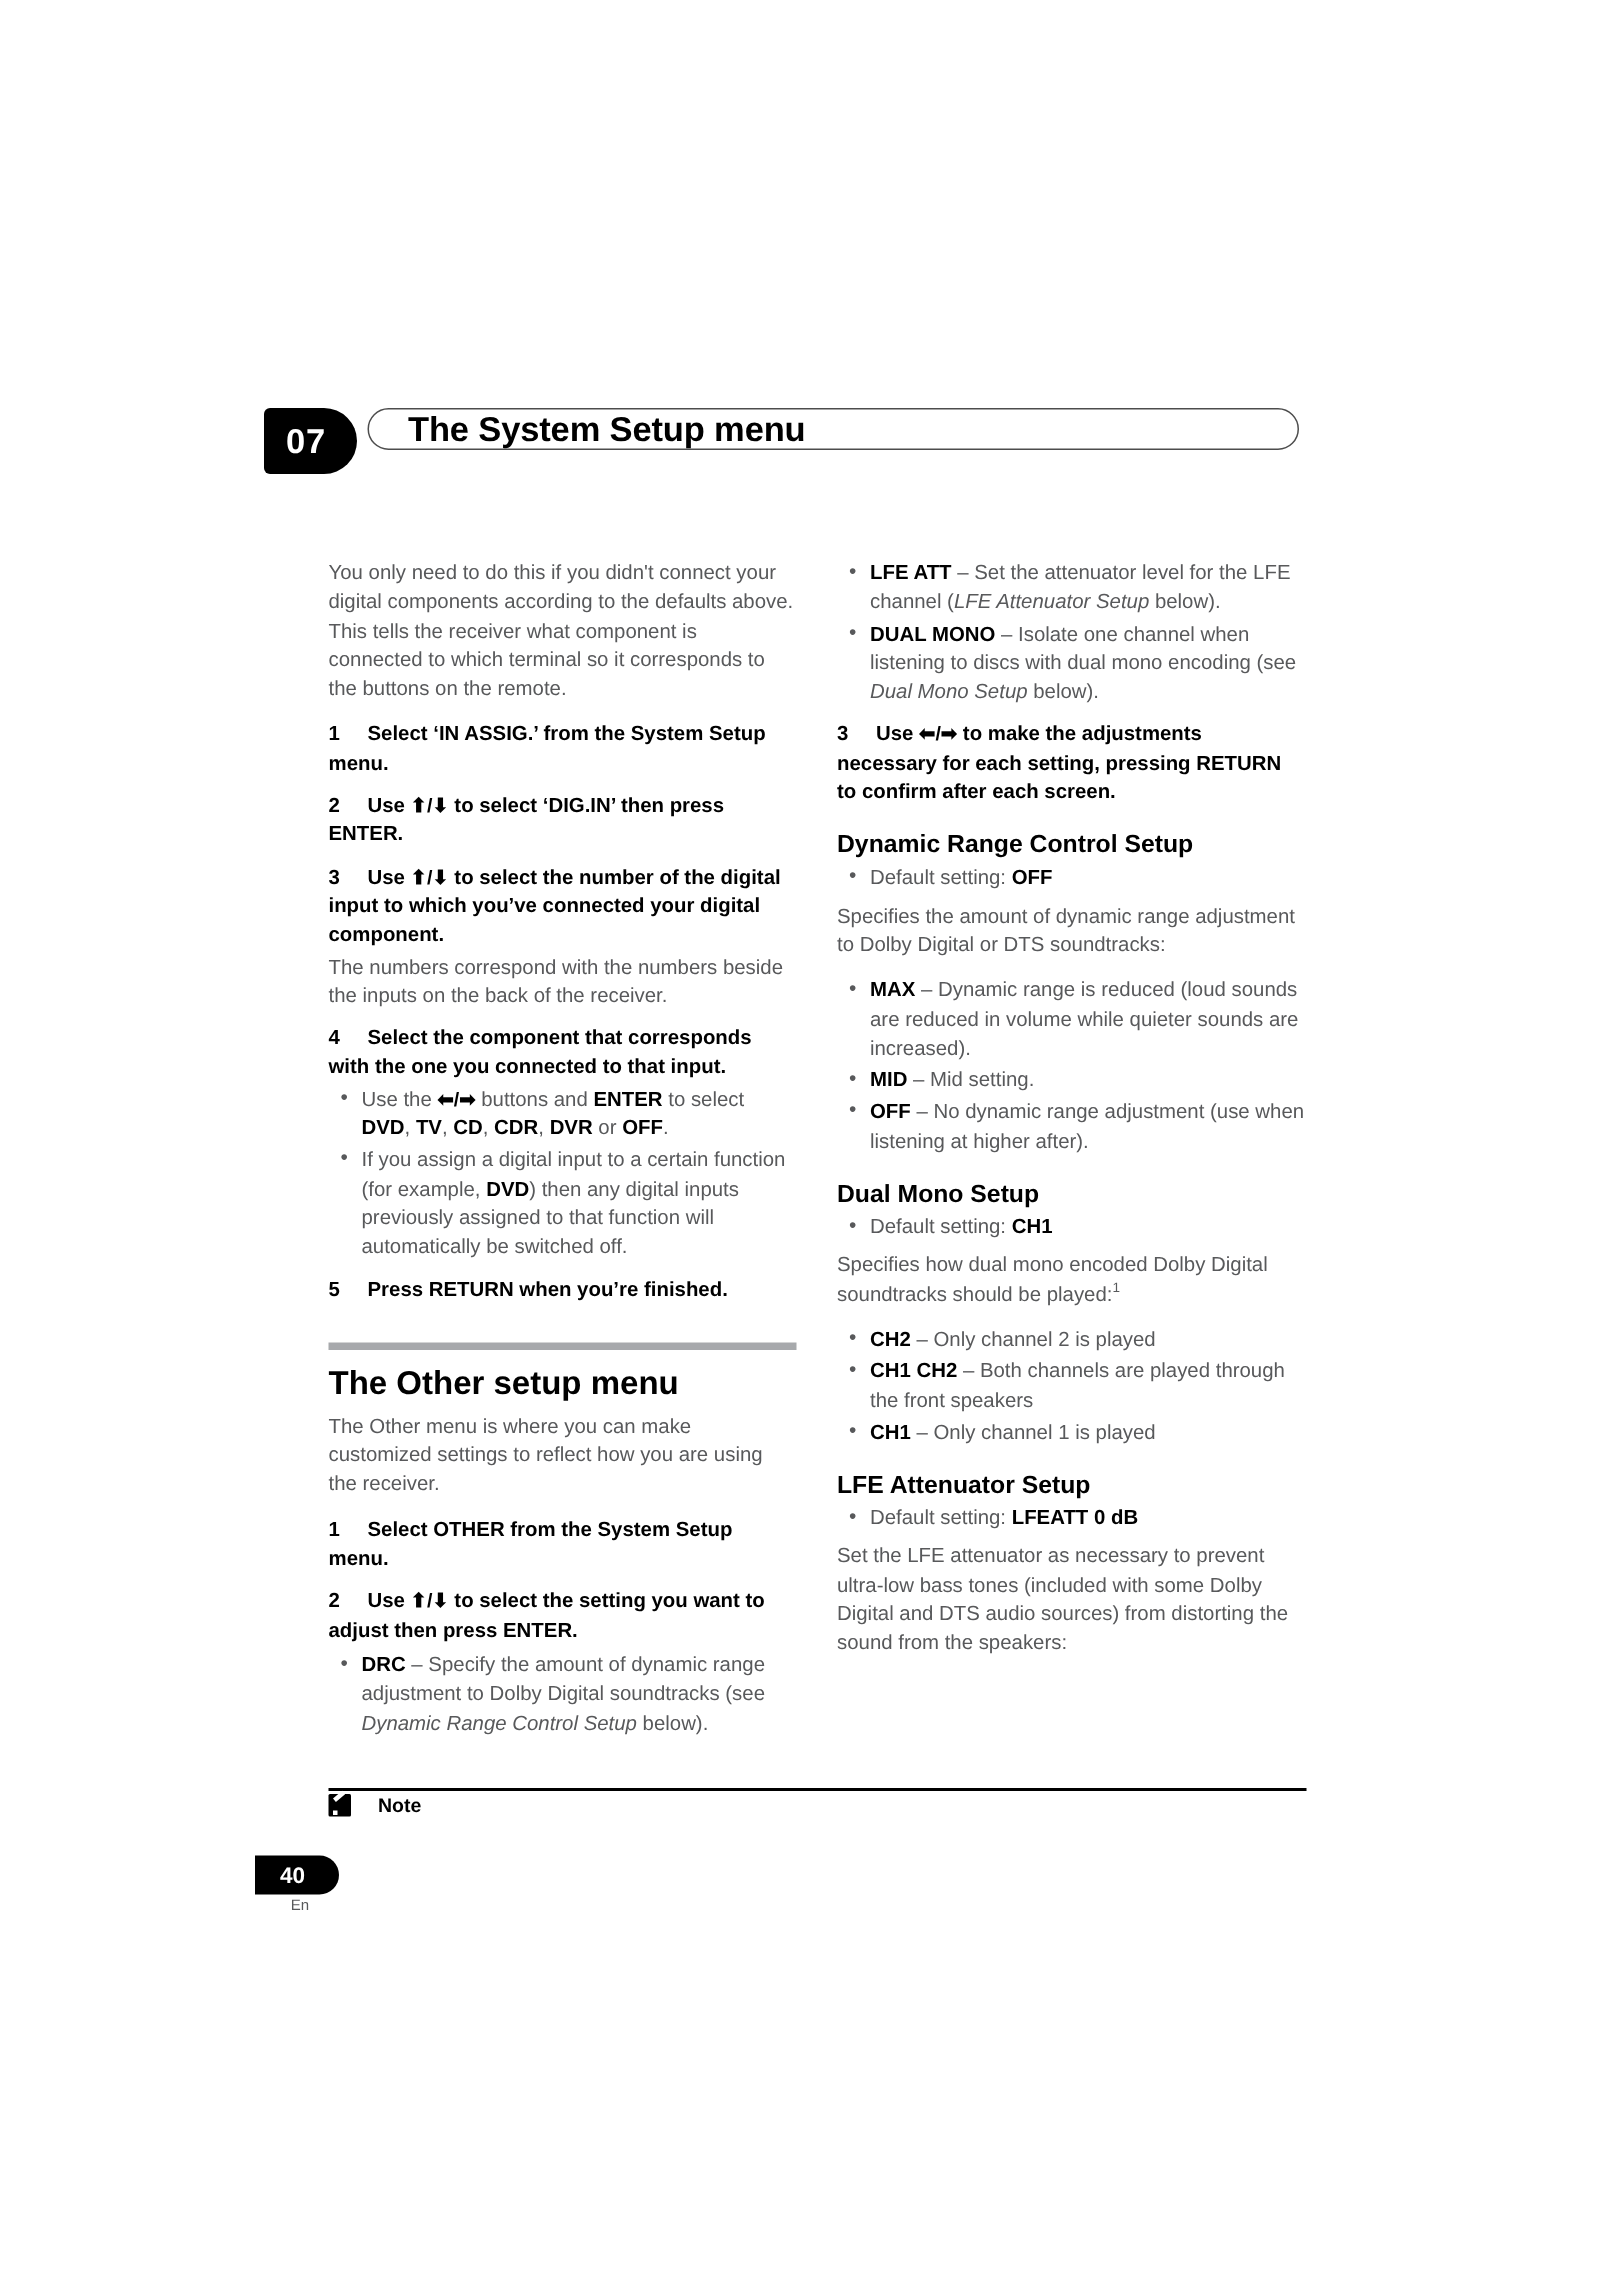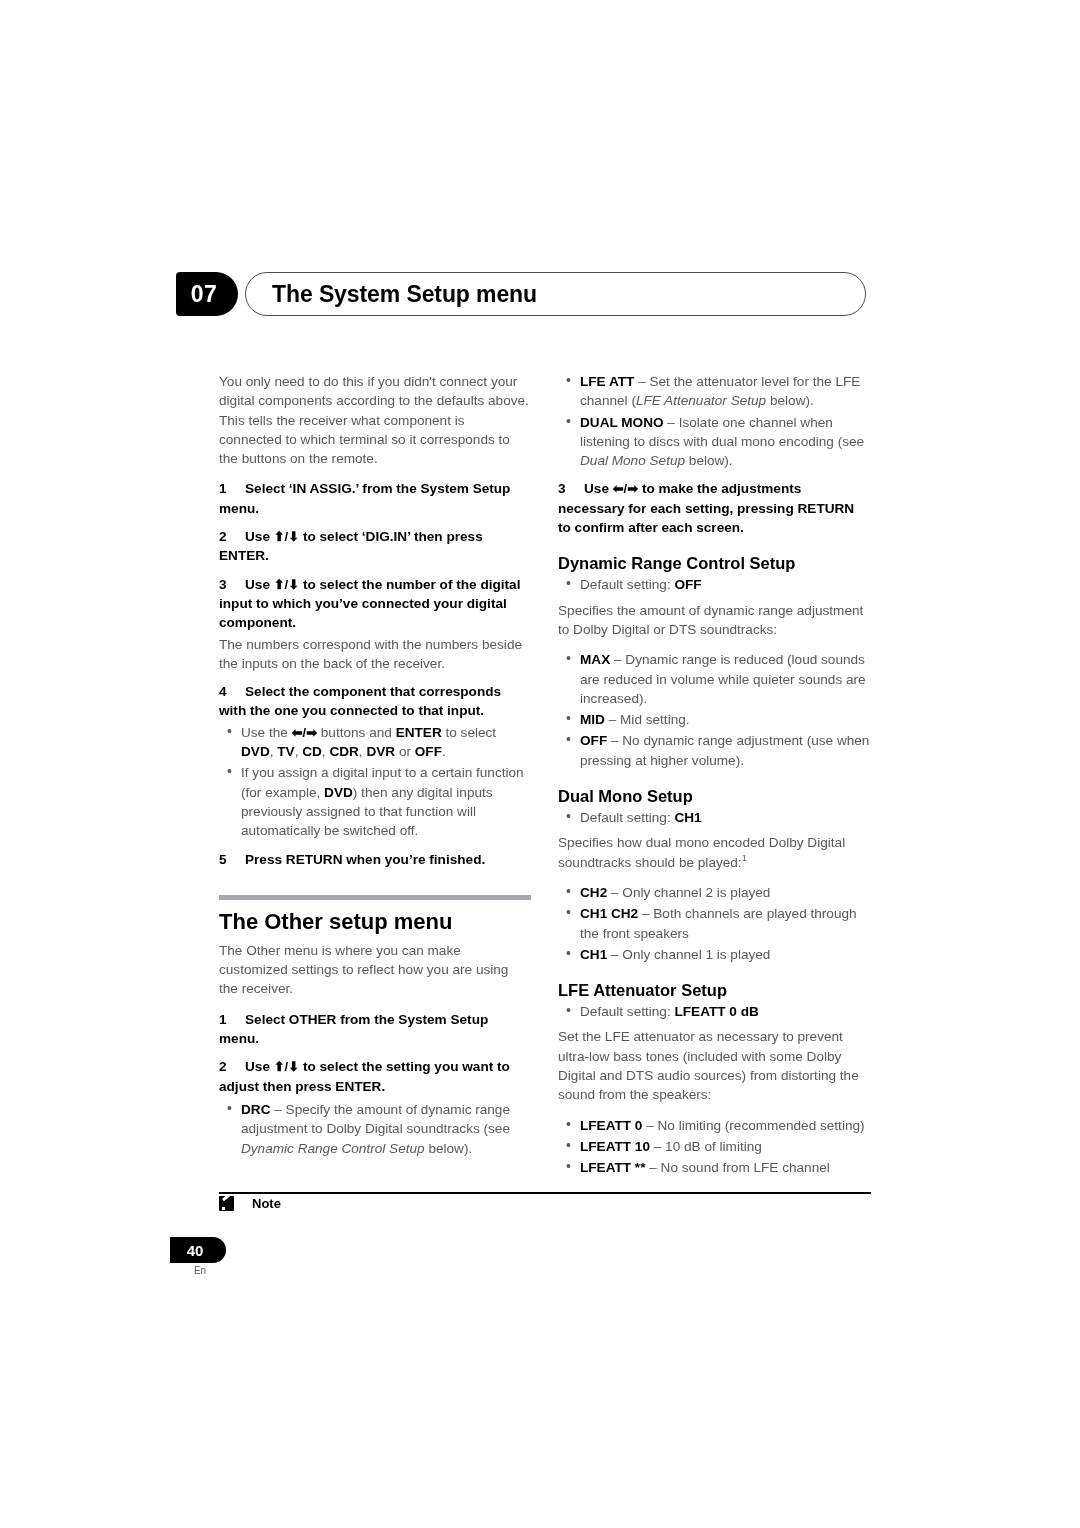--- a/index.html
+++ b/index.html
@@ -49,21 +49,21 @@
     align-items: center;
     justify-content: center;
     box-sizing: border-box;
     padding-right: 6px;
   }
   .chapter-pill {
     position: absolute;
     left: 69px;
     top: 0;
     right: 0;
-    height: 44px;
+    height: 28px;
     border: 1.6px solid #4d4d4d;
     border-radius: 22px;
     box-sizing: border-box;
     display: flex;
     align-items: center;
   }
   .chapter-title {
     font-size: 23px;
     font-weight: bold;
     color: #000000;
@@ -332,44 +332,39 @@
     </div>
 
     <h3 class="subhead">Dynamic Range Control Setup</h3>
     <ul class="bul tight">
       <li><span>Default setting: </span><span class="b">OFF</span></li>
     </ul>
     <p class="body-para" style="margin-top:6px;">Specifies the amount of dynamic range adjustment to Dolby Digital or DTS soundtracks:</p>
     <ul class="bul">
         <li><span class="b">MAX</span><span> – Dynamic range is reduced (loud sounds are reduced in volume while quieter sounds are increased).</span></li>
         <li><span class="b">MID</span><span> – Mid setting.</span></li>
-        <li><span class="b">OFF</span><span> – No dynamic range adjustment (use when pressing at higher volume).</span></li>
+        <li><span class="b">OFF</span><span> – No dynamic range adjustment (use when listening at higher after).</span></li>
       </ul>
 
     <h3 class="subhead">Dual Mono Setup</h3>
     <ul class="bul tight">
       <li><span>Default setting: </span><span class="b">CH1</span></li>
     </ul>
     <p class="body-para" style="margin-top:6px;"><span>Specifies how dual mono encoded Dolby Digital soundtracks should be played:</span><span class="sup">1</span></p>
     <ul class="bul">
         <li><span class="b">CH2</span><span> – Only channel 2 is played</span></li>
         <li><span class="b">CH1 CH2</span><span> – Both channels are played through the front speakers</span></li>
         <li><span class="b">CH1</span><span> – Only channel 1 is played</span></li>
       </ul>
 
     <h3 class="subhead">LFE Attenuator Setup</h3>
     <ul class="bul tight">
       <li><span>Default setting: </span><span class="b">LFEATT 0 dB</span></li>
     </ul>
     <p class="body-para" style="margin-top:6px;">Set the LFE attenuator as necessary to prevent ultra-low bass tones (included with some Dolby Digital and DTS audio sources) from distorting the sound from the speakers:</p>
-    <ul class="bul">
-        <li><span class="b">LFEATT 0</span><span> – No limiting (recommended setting)</span></li>
-        <li><span class="b">LFEATT 10</span><span> – 10 dB of limiting</span></li>
-        <li><span class="b">LFEATT **</span><span> – No sound from LFE channel</span></li>
-      </ul>
 
   </div>
 
   <div class="note-rule"></div>
   <div class="note-head">
     <span class="note-icon"></span>
     <span class="note-label">Note</span>
   </div>
 
   <div class="page-badge">40</div>

